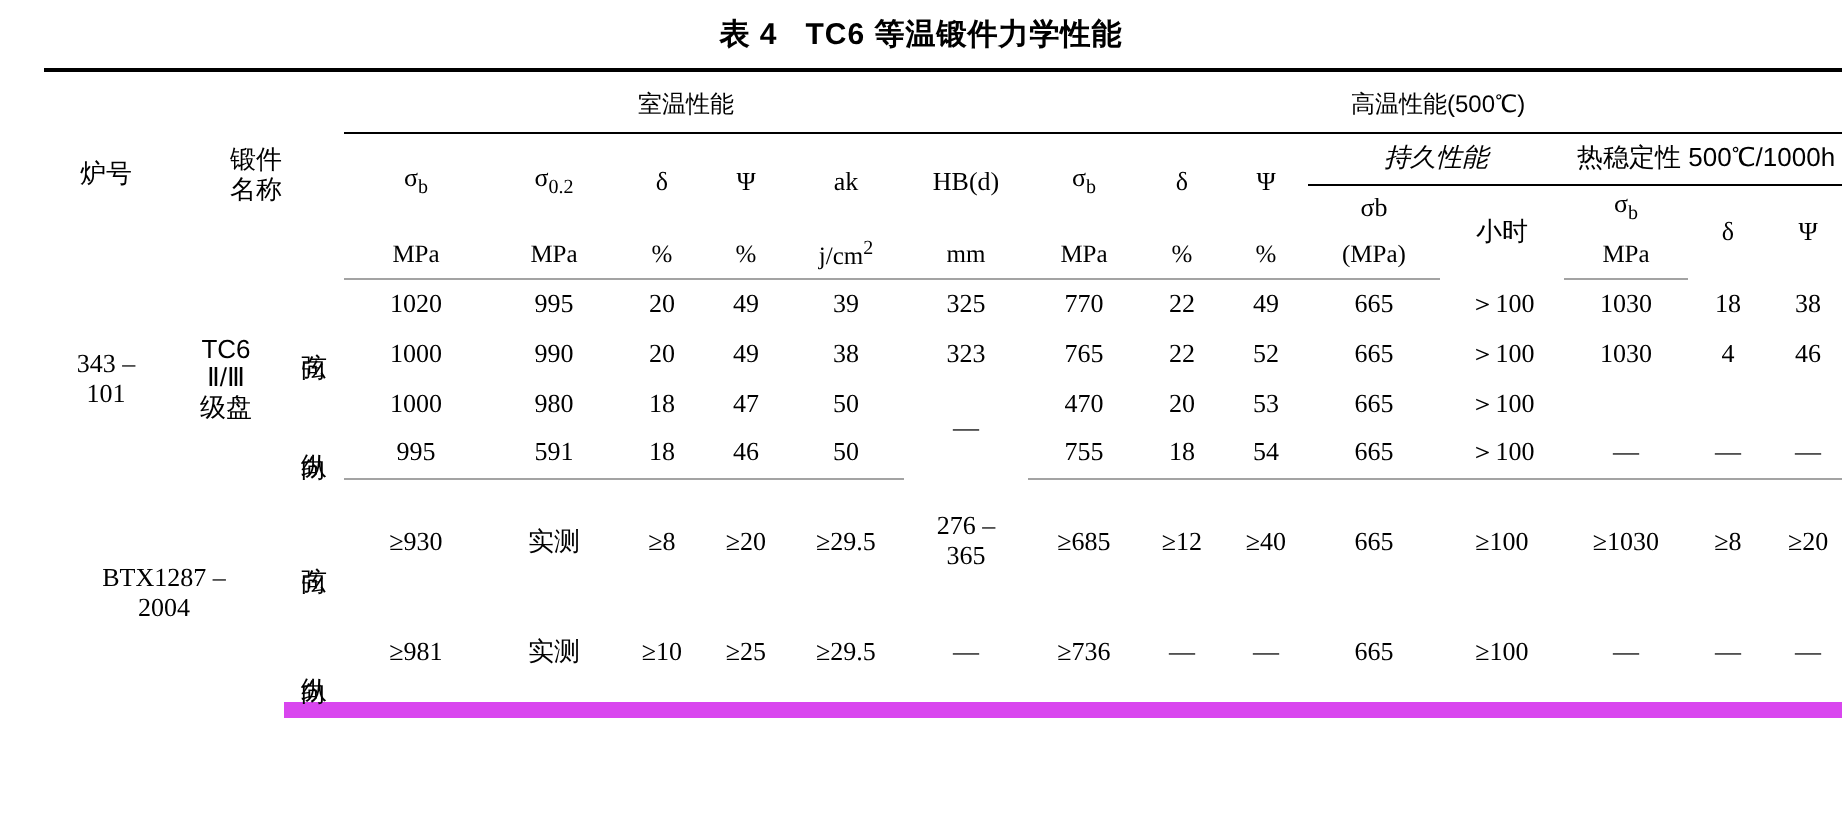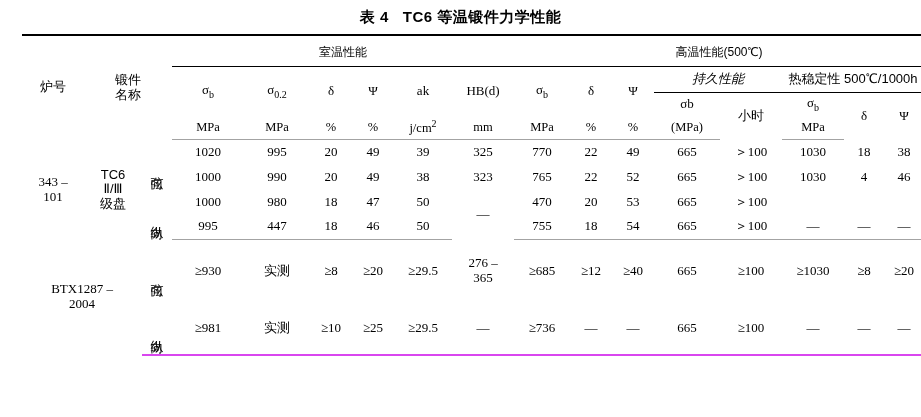--- a/index.html
+++ b/index.html
@@ -39,21 +39,21 @@
     table-layout: fixed;
   }
   table.tbl td, table.tbl th {
     padding: 0;
     text-align: center;
     vertical-align: middle;
     font-weight: normal;
     line-height: 1.12;
   }
   .rule-top td { border-top: 2px solid #000; }
-  .rule-bot td { border-bottom: 2px solid #d946ef; }
+  .rule-bot td { border-bottom: 8px solid #d946ef; }
   .hline td { border-bottom: 1px solid #a3a3a3; }
   .thin-under { border-bottom: 1px solid #000 !important; }
   .sub { font-size: 10px; vertical-align: sub; }
   .sup { font-size: 10px; vertical-align: super; }
   .vert {
     writing-mode: vertical-rl;
     text-orientation: upright;
     letter-spacing: 1px;
     display: inline-block;
     line-height: 1;
@@ -220,21 +220,21 @@
       <td>53</td>
       <td>665</td>
       <td>＞100</td>
       <td></td>
       <td></td>
       <td></td>
     </tr>
 
     <tr class="rowh hline">
       <td>995</td>
-      <td>447</td>
+      <td>591</td>
       <td>18</td>
       <td>46</td>
       <td>50</td>
       <td>755</td>
       <td>18</td>
       <td>54</td>
       <td>665</td>
       <td>＞100</td>
       <td>—</td>
       <td>—</td>

